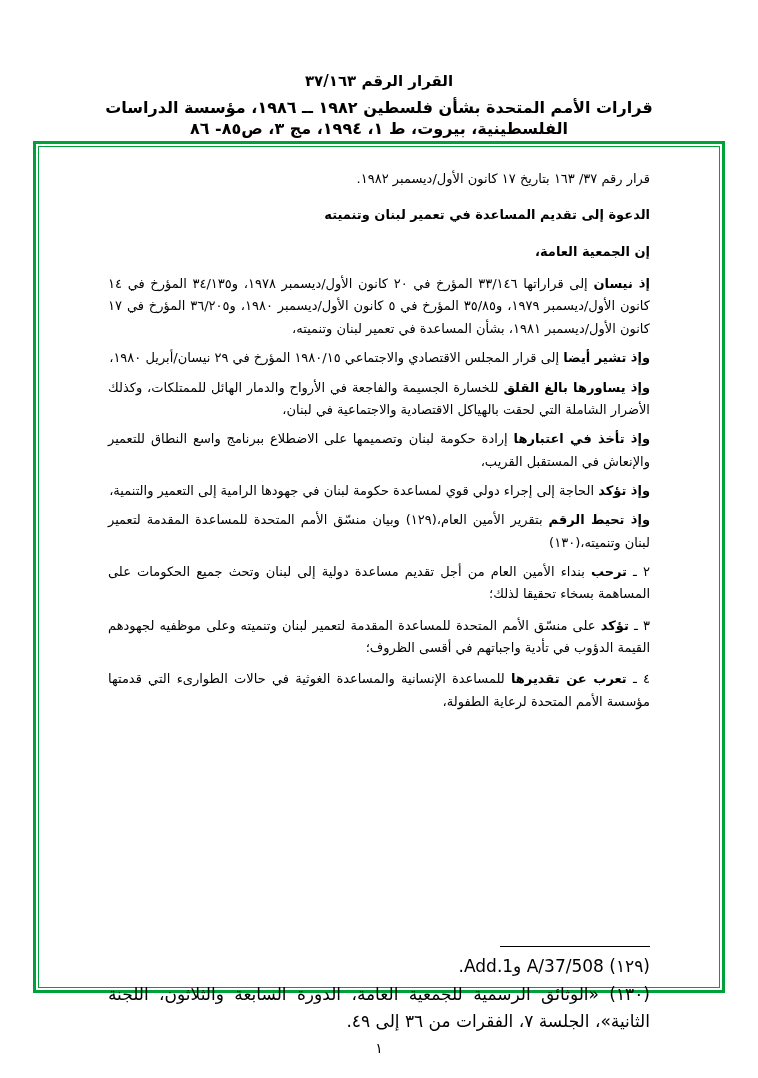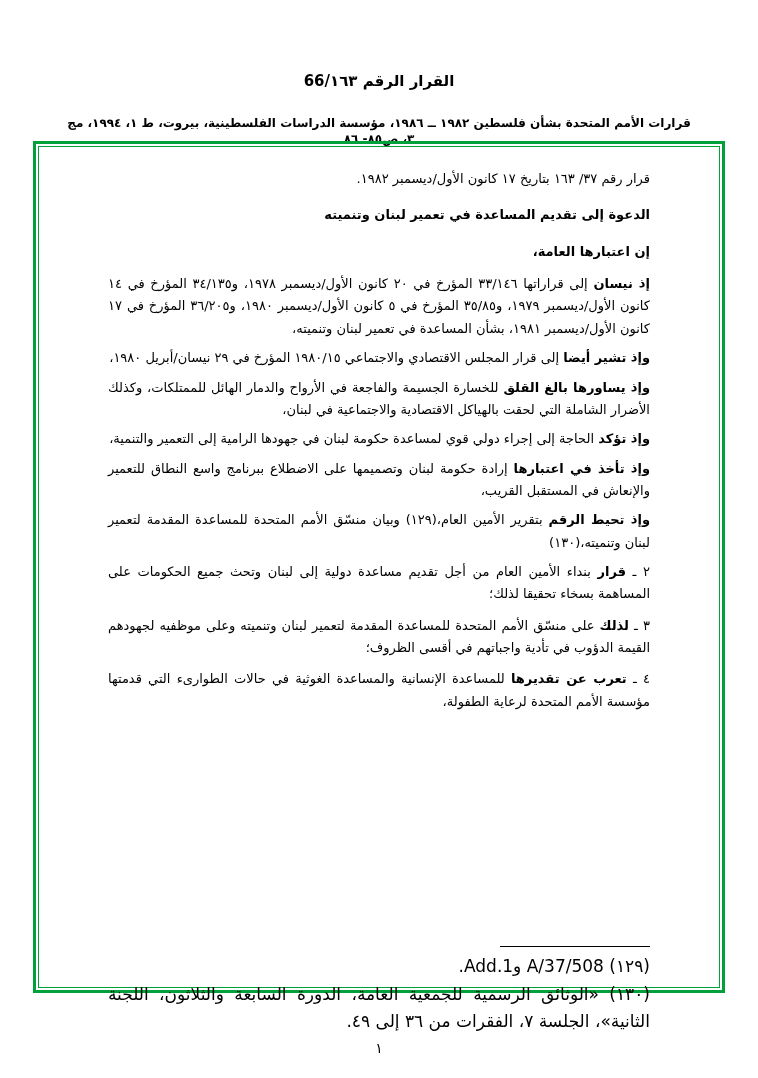--- a/index.html
+++ b/index.html
@@ -27,22 +27,22 @@
     right: 0;
     text-align: center;
   }
   .doc-title {
     font-size: 15px;
     font-weight: bold;
     letter-spacing: 0px;
     line-height: 1.2;
   }
   .doc-subtitle {
-    margin-top: 26px;
-    font-size: 12px;
+    margin-top: 8px;
+    font-size: 16px;
     font-weight: bold;
     line-height: 1.3;
     padding: 0 60px;
   }
   
   .frame-outer {
     position: absolute;
     top: 141px;
     left: 33px;
     width: 692px;
@@ -129,44 +129,44 @@
     text-align: center;
     font-size: 14px;
   }
 </style>
 </head>
 <body>
 
 <div class="page">
 
   <div class="doc-header">
-    <div class="doc-title">القرار الرقم 66/١٦٣</div>
+    <div class="doc-title">القرار الرقم ٣٧/١٦٣</div>
     <div class="doc-subtitle">قرارات الأمم المتحدة بشأن فلسطين ١٩٨٢ ــ ١٩٨٦، مؤسسة الدراسات الفلسطينية، بيروت، ط ١، ١٩٩٤، مج ٣، ص٨٥- ٨٦</div>
   </div>
 
   <div class="frame-outer" style="border-color: rgb(0, 161, 58);"></div>
   <div class="frame-inner" style="border-color: rgb(0, 161, 58);"></div>
 
   <div class="content">
 
     <p class="res-number">قرار رقم ٣٧/ ١٦٣  بتاريخ ١٧ كانون الأول/ديسمبر ١٩٨٢.</p>
 
     <p class="res-heading">الدعوة إلى تقديم المساعدة في تعمير لبنان وتنميته</p>
 
-    <p class="organ">إن اعتبارها العامة،</p>
+    <p class="organ">إن الجمعية العامة،</p>
 
     <p class="para"><b>إذ نيسان</b> إلى قراراتها ٣٣/١٤٦ المؤرخ في ٢٠ كانون الأول/ديسمبر ١٩٧٨، و٣٤/١٣٥ المؤرخ في ١٤ كانون الأول/ديسمبر ١٩٧٩، و٣٥/٨٥ المؤرخ في ٥ كانون الأول/ديسمبر ١٩٨٠، و٣٦/٢٠٥ المؤرخ في ١٧ كانون الأول/ديسمبر ١٩٨١، بشأن المساعدة في تعمير لبنان وتنميته،</p>
     <p class="para"><b>وإذ تشير أيضا</b> إلى قرار المجلس الاقتصادي والاجتماعي ١٩٨٠/١٥ المؤرخ في ٢٩ نيسان/أبريل ١٩٨٠،</p>
     <p class="para"><b>وإذ يساورها بالغ القلق</b> للخسارة الجسيمة والفاجعة في الأرواح والدمار الهائل للممتلكات، وكذلك الأضرار الشاملة التي لحقت بالهياكل الاقتصادية والاجتماعية في لبنان،</p>
+    <p class="para"><b>وإذ تأخذ في اعتبارها</b> إرادة حكومة لبنان وتصميمها على الاضطلاع ببرنامج واسع النطاق للتعمير والإنعاش في المستقبل القريب،</p>
     <p class="para"><b>وإذ تؤكد</b> الحاجة إلى إجراء دولي قوي لمساعدة حكومة لبنان في جهودها الرامية إلى التعمير والتنمية،</p>
-    <p class="para"><b>وإذ تأخذ في اعتبارها</b> إرادة حكومة لبنان وتصميمها على الاضطلاع ببرنامج واسع النطاق للتعمير والإنعاش في المستقبل القريب،</p>
     <p class="para"><b>وإذ تحيط الرقم</b> بتقرير الأمين العام،(١٢٩) وبيان منسّق الأمم المتحدة للمساعدة المقدمة لتعمير لبنان وتنميته،(١٣٠)</p>
 
-    <p class="numbered">٢ ـ <b>قرار</b> بنداء الأمين العام من أجل تقديم مساعدة دولية إلى لبنان وتحث جميع الحكومات على المساهمة بسخاء تحقيقا لذلك؛</p>
-    <p class="numbered">٣ ـ <b>لذلك</b> على منسّق الأمم المتحدة للمساعدة المقدمة لتعمير لبنان وتنميته وعلى موظفيه لجهودهم القيمة الدؤوب في تأدية واجباتهم في أقسى الظروف؛</p>
+    <p class="numbered">٢ ـ <b>ترحب</b> بنداء الأمين العام من أجل تقديم مساعدة دولية إلى لبنان وتحث جميع الحكومات على المساهمة بسخاء تحقيقا لذلك؛</p>
+    <p class="numbered">٣ ـ <b>تؤكد</b> على منسّق الأمم المتحدة للمساعدة المقدمة لتعمير لبنان وتنميته وعلى موظفيه لجهودهم القيمة الدؤوب في تأدية واجباتهم في أقسى الظروف؛</p>
     <p class="numbered">٤ ـ <b>تعرب عن تقديرها</b> للمساعدة الإنسانية والمساعدة الغوثية في حالات الطوارىء التي قدمتها مؤسسة الأمم المتحدة لرعاية الطفولة،</p>
 
   </div>
 
   <div class="footnotes">
     <div class="fn-rule"></div>
     <p>(١٢٩) A/37/508 وAdd.1.</p>
     <p>(١٣٠) «الوثائق الرسمية للجمعية العامة، الدورة السابعة والثلاثون، اللجنة الثانية»، الجلسة ٧، الفقرات من ٣٦ إلى ٤٩.</p>
   </div>
 

